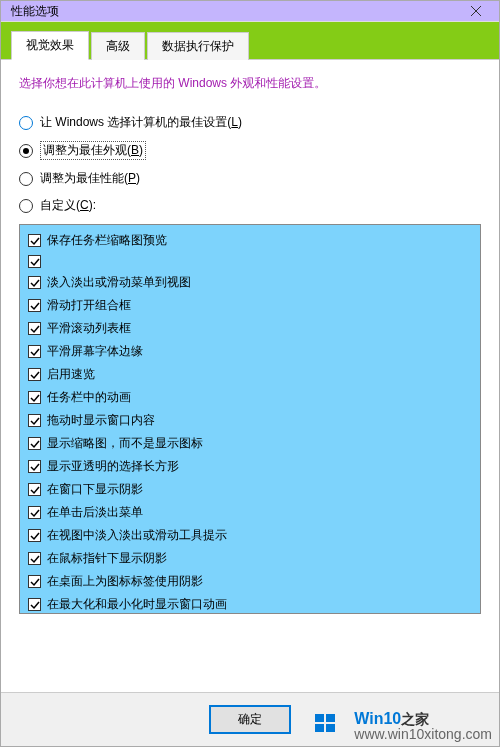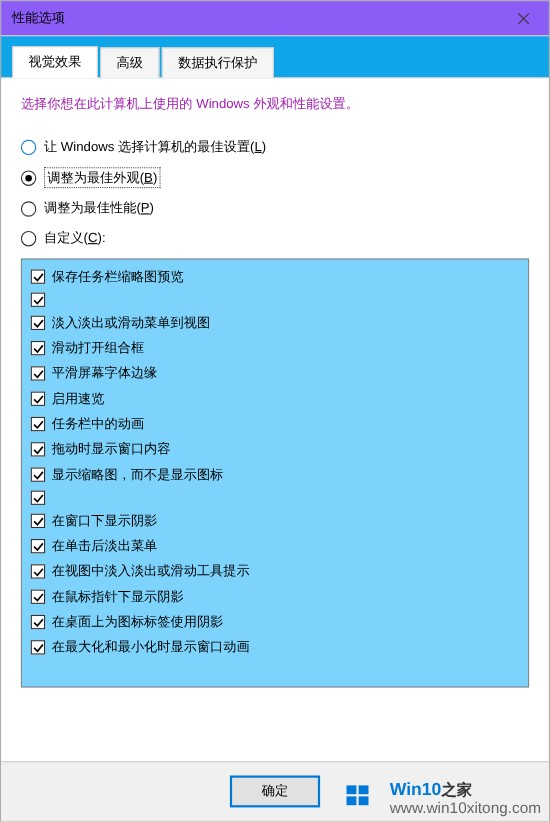--- a/index.html
+++ b/index.html
@@ -14,47 +14,47 @@
 }
 .window {
   border: 1px solid #aaa;
   width: 500px;
   height: 747px;
   background: #fff;
   display: flex;
   flex-direction: column;
 }
 .titlebar {
-  height: 32px;
+  height: 21px;
   display: flex;
   align-items: center;
   padding: 0 0 0 10px;
   border-bottom: 1px solid #ddd;
-  background: #8b5cf6;
+  background: #c4b5fd;
 }
 .titlebar .title {
   flex: 1;
   font-size: 12px;
   color: #000;
 }
 .close-btn {
   width: 46px;
   height: 30px;
   display: flex;
   align-items: center;
   justify-content: center;
   cursor: pointer;
 }
 .close-btn svg { width: 10px; height: 10px; }
 .tabs-row {
   display: flex;
   align-items: flex-end;
   padding: 8px 10px 0 10px;
   border-bottom: 1px solid #ccc;
-  background: #0ea5e9;
+  background: #84cc16;
 }
 .tab {
   padding: 5px 14px 5px 14px;
   border: 1px solid #ccc;
   border-bottom: none;
   margin-right: 2px;
   background: #fff;
   font-size: 12px;
   cursor: pointer;
   position: relative;
@@ -255,20 +255,28 @@
             </svg>
           </span>
           <span>滑动打开组合框</span>
         </div>
         <div class="check-row">
           <span class="checkbox">
             <svg viewBox="0 0 10 10">
               <polyline points="1,5 4,8 9,2" fill="none" stroke="#000" stroke-width="1.5"></polyline>
             </svg>
           </span>
+          <span>平滑滚动列表框</span>
+        </div>
+        <div class="check-row">
+          <span class="checkbox">
+            <svg viewBox="0 0 10 10">
+              <polyline points="1,5 4,8 9,2" fill="none" stroke="#000" stroke-width="1.5"></polyline>
+            </svg>
+          </span>
           <span>平滑屏幕字体边缘</span>
         </div>
         <div class="check-row">
           <span class="checkbox">
             <svg viewBox="0 0 10 10">
               <polyline points="1,5 4,8 9,2" fill="none" stroke="#000" stroke-width="1.5"></polyline>
             </svg>
           </span>
           <span>启用速览</span>
         </div>
@@ -295,20 +303,21 @@
             </svg>
           </span>
           <span>显示缩略图，而不是显示图标</span>
         </div>
         <div class="check-row">
           <span class="checkbox">
             <svg viewBox="0 0 10 10">
               <polyline points="1,5 4,8 9,2" fill="none" stroke="#000" stroke-width="1.5"></polyline>
             </svg>
           </span>
+          <span>显示亚透明的选择长方形</span>
         </div>
         <div class="check-row">
           <span class="checkbox">
             <svg viewBox="0 0 10 10">
               <polyline points="1,5 4,8 9,2" fill="none" stroke="#000" stroke-width="1.5"></polyline>
             </svg>
           </span>
           <span>在窗口下显示阴影</span>
         </div>
         <div class="check-row">

